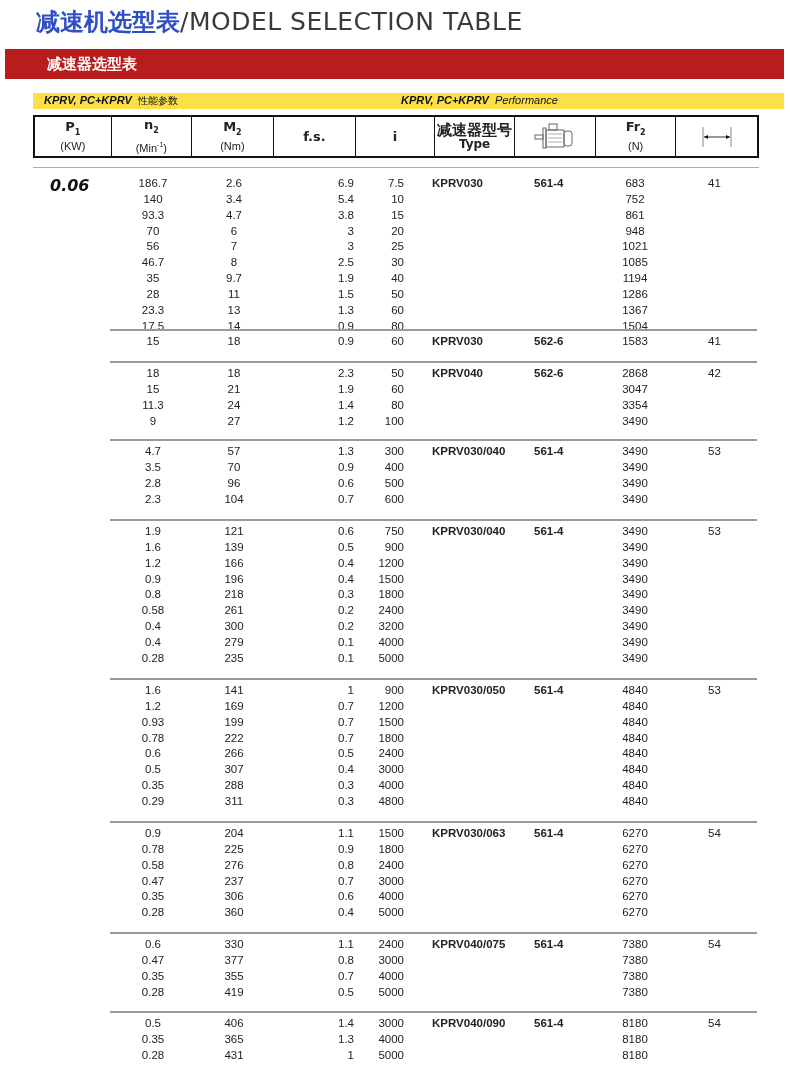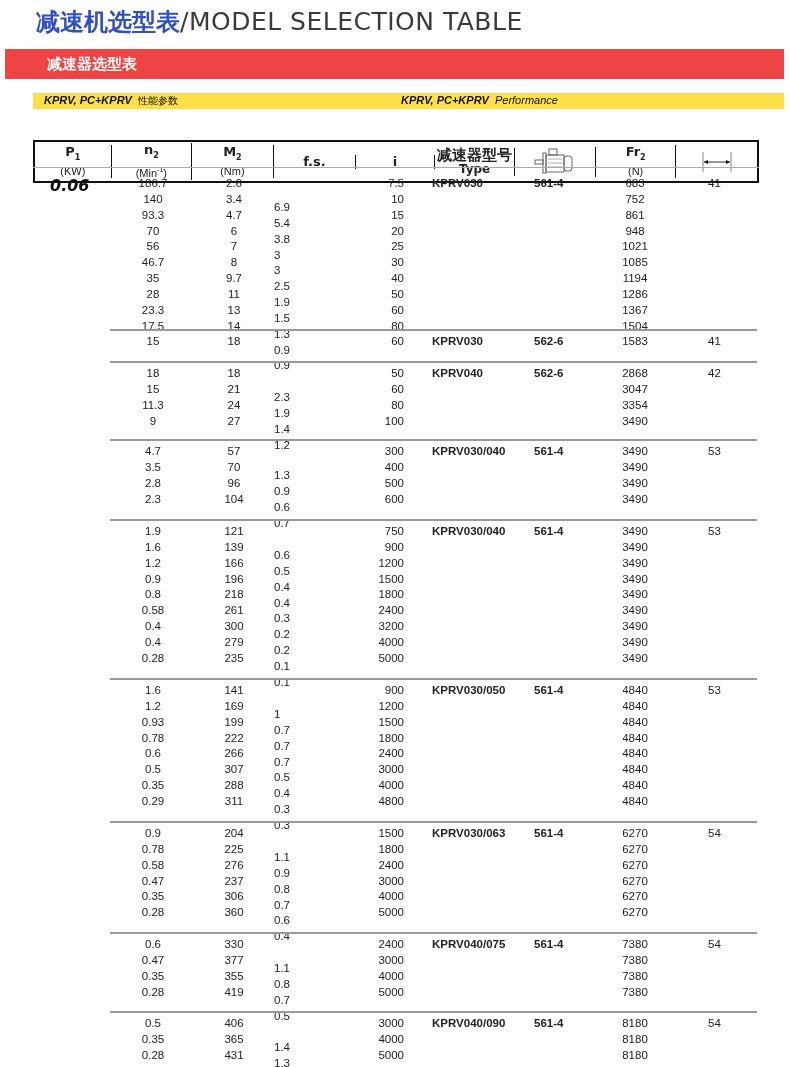--- a/index.html
+++ b/index.html
@@ -1,45 +1,45 @@
 <!DOCTYPE html>
 <html><head>
 <meta charset="utf-8">
 <style>
   html, body { margin:0; padding:0; background:#ffffff; }
   body { width:790px; height:1067px; position:relative; overflow:hidden; font-family:"Liberation Sans", sans-serif; color:#222; }
   .title { position:absolute; left:36px; top:4px; font-size:26px; line-height:34px; white-space:nowrap; }
   .title .cn { color:#2f4fc4; font-weight:bold; font-family:"DejaVu Sans", sans-serif; font-size:24px;margin-top:24px; }
   .title .en { color:#3a3a3a; font-family:"DejaVu Sans", sans-serif; font-size:25px; letter-spacing:0.5px; }
-  .darkbar { position:absolute; left:5px; top:49px; width:779px; height:30px; background:#ef4444; }
+  .darkbar { position:absolute; left:5px; top:49px; width:779px; height:30px; background:#b91c1c; }
   .darkbar .cn { position:absolute; left:42px; top:6px; color:#fff; font-weight:bold; font-size:15px; font-family:"DejaVu Sans", sans-serif; }
   .darkbar .en { position:absolute; left:402px; top:6px; color:#fff; font-weight:bold; font-size:16px; font-family:"DejaVu Sans", sans-serif; letter-spacing:0.2px; }
   .graybar { position:absolute; left:33px; top:93px; width:751px; height:16px; background:#fde047; }
   .graybar .l { position:absolute; left:11px; top:1px; font-size:11px; font-style:italic; font-weight:bold; color:#111; }
   .graybar .l .cn { font-style:normal; font-weight:normal; margin-left:6px; font-family:"DejaVu Sans", sans-serif; font-size:10px; }
   .graybar .r { position:absolute; left:368px; top:1px; font-size:11px; font-style:italic; font-weight:bold; color:#111; }
   .graybar .r .sub { font-weight:normal; margin-left:6px; }
 
-  .hdr { position:absolute; left:33px; top:140px; width:722px; height:39px; border:2px solid #111; box-sizing:content-box; display:flex;align-items:center; }
+  .hdr { position:absolute; left:33px; top:115px; width:722px; height:39px; border:2px solid #111; box-sizing:content-box; display:flex; }
   .hdr .cell { border-right:1.5px solid #111; display:flex; flex-direction:column; align-items:center; justify-content:center; font-size:12px; line-height:14px; text-align:center; }
   .hdr .cell:last-child { border-right:none; }
   .hdr .main { font-weight:bold; font-size:13px; font-family:"DejaVu Sans", sans-serif; }
   .hdr .unit { font-size:11px; }
   .hdr .cnlabel { font-size:15px; font-weight:bold; font-family:"DejaVu Sans", sans-serif; }
   .hdrline { position:absolute; left:33px; top:167px; width:726px; height:1px; background:#aaa; }
 
   .p1 { position:absolute; left:50px; top:176px; font-size:16px; font-weight:bold; font-style:italic; color:#111; font-family:"DejaVu Sans", sans-serif; }
 
   .grp { position:absolute; left:0; width:790px; }
   .grp .sep { position:absolute; left:110px; top:-4px; width:647px; height:1.5px; background:#9a9a9a; }
   .row { position:absolute; left:0; height:16px; width:790px; font-size:11.5px; line-height:16px; color:#222; }
   .row span { position:absolute; top:0; }
   .c-n2 { left:113px; width:80px; text-align:center; }
   .c-m2 { left:194px; width:80px; text-align:center; }
-  .c-fs { left:274px; width:80px; text-align:left;margin-top:24px; }
+  .c-fs { left:274px; width:80px; text-align:right; }
   .c-i  { left:356px; width:48px; text-align:right; }
   .c-type { left:432px; width:90px; text-align:left; font-weight:bold; }
   .c-motor { left:534px; width:50px; text-align:left; font-weight:bold; }
   .c-fr { left:598px; width:74px; text-align:center; }
   .c-dim { left:692px; width:45px; text-align:center; }
 </style>
 </head>
 <body>
 
 <div class="title">

